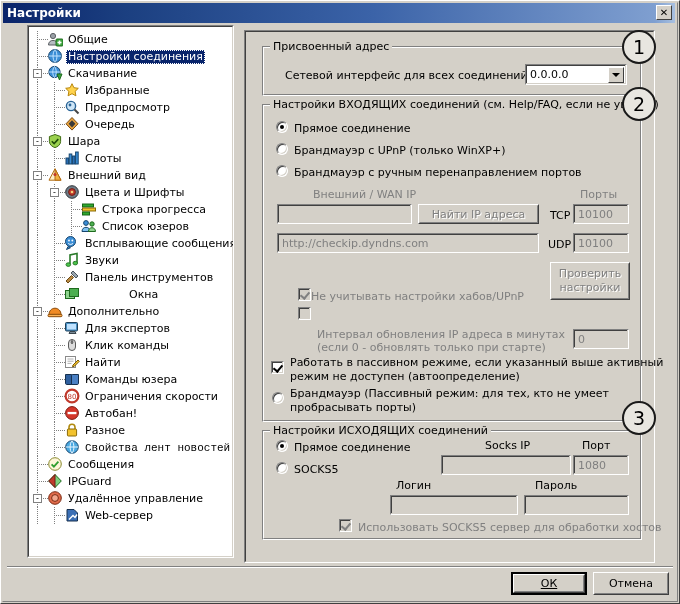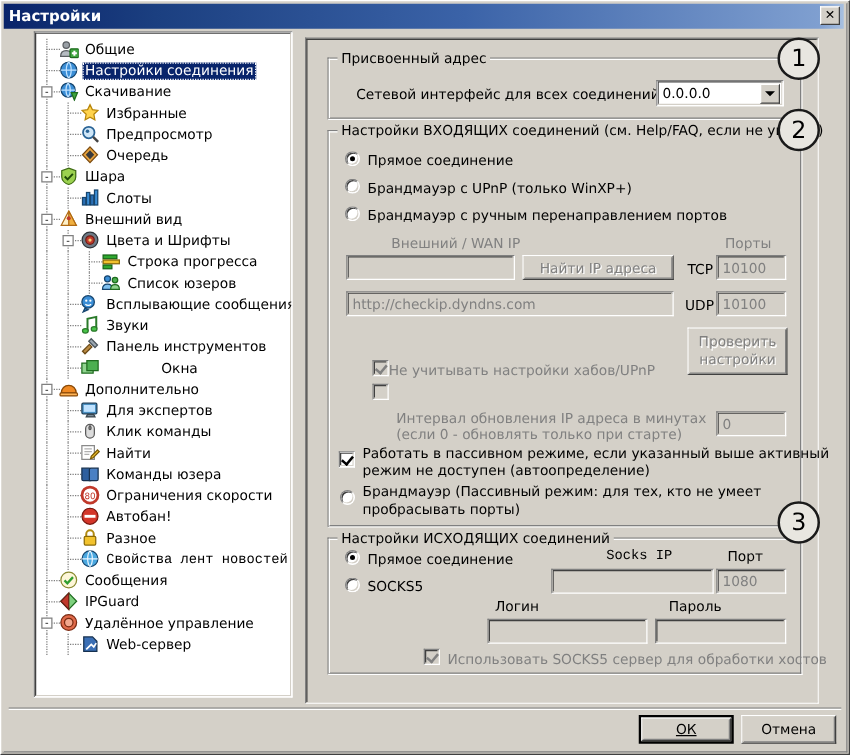--- a/index.html
+++ b/index.html
@@ -736,21 +736,21 @@
       <div class="groupbox" style="left:16px; top:398px; width:380px; height:110px;">
         <span class="gb-in"></span>
         <span class="gb-title">Настройки ИСХОДЯЩИХ соединений</span>
 
         <span class="radio on" style="left:13px; top:9px;"></span>
         <span class="lbl" style="left:31px; top:10px;">Прямое соединение</span>
 
         <span class="radio" style="left:13px; top:31px;"></span>
         <span class="lbl" style="left:31px; top:32px;">SOCKS5</span>
 
-        <span class="lbl" style="left:222px; top:8px;font-family:Liberation Mono, monospace;">Socks IP</span>
+        <span class="lbl" style="left:222px; top:8px;">Socks IP</span>
         <div class="tfield dis" style="left:178px; top:24px; width:130px; height:20px;">
           <span></span>
         </div>
 
         <span class="lbl" style="left:319px; top:8px;">Порт</span>
         <div class="tfield grayfill" style="left:310px; top:24px; width:56px; height:20px;">
           <span>1080</span>
         </div>
 
         <span class="lbl" style="left:133px; top:48px;">Логин</span>

